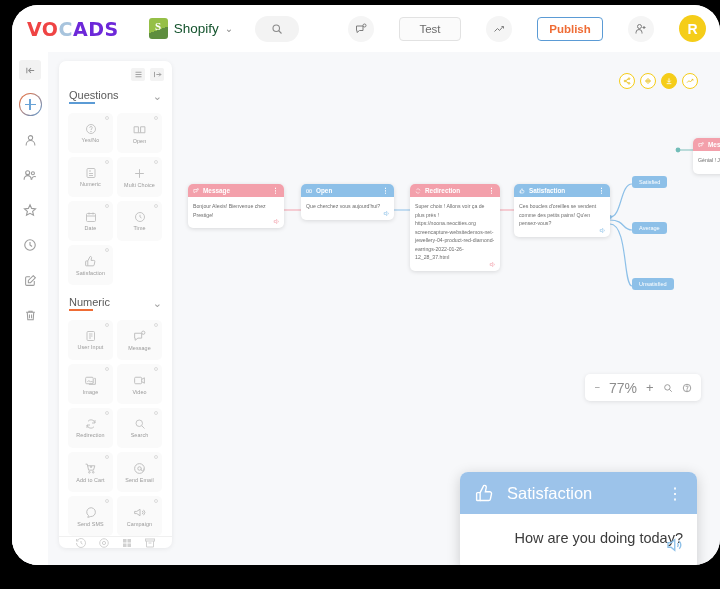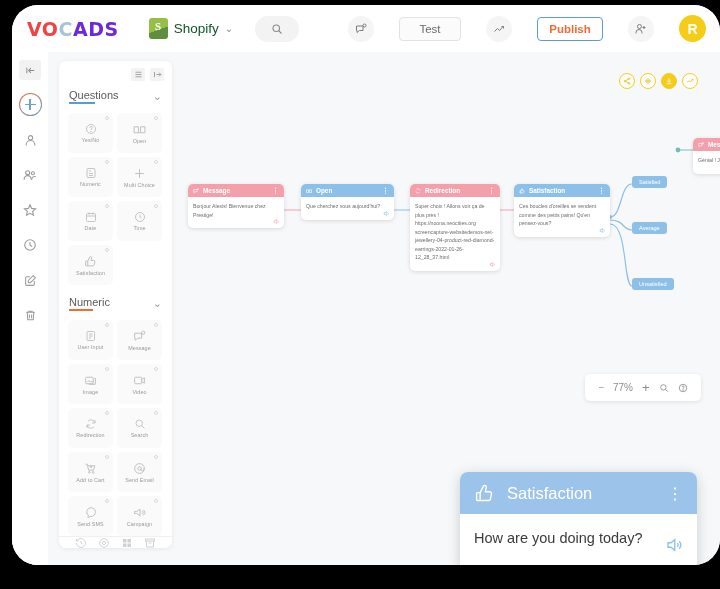--- a/index.html
+++ b/index.html
@@ -161,21 +161,21 @@
   
   .chat {
     position:absolute; left:448px; top:467px; width:237px; height:99px;
     background:#fff; border-radius:8px; box-shadow:0 3px 14px rgba(0,0,0,.18);
     overflow:hidden; z-index:50;
   }
   .chat-hd { height:42px; background:#9cc3ea; display:flex; align-items:center;
              padding:0 14px; gap:12px; color:#fff; }
   .chat-title { font-size:16.5px; }
   .chat-kebab { margin-left:auto; font-size:16px; cursor:pointer; }
-  .chat-bd { padding:16px 14px 0 14px; font-size:14.5px; color:#3b3b3b; position:relative; }
+  .chat-bd { padding:16px 14px 0 14px; font-size:14.5px; color:#3b3b3b; position:relative;text-align:right; }
   .chat-spk { position:absolute; right:14px; top:22px; }
 </style>
 </head>
 <body>
 
 <div class="app">
 
   <div class="topbar">
     <div class="logo">
       <span class="v">VO</span><span class="c">C</span><span class="ads">ADS</span>
@@ -599,21 +599,21 @@
           </svg>
           <span>Message</span>
         </div>
         <div class="node-bd">
           <span>Génial ! J… panier !</span>
         </div>
       </div>
 
       <div class="zoombar">
         <span>−</span>
-        <span style="font-size:10px;">77%</span>
+        <span style="font-size:14px;">77%</span>
         <span style="font-size:13px;">+</span>
         <svg width="10" height="10" viewBox="0 0 24 24" fill="none" stroke="#8d8d8d" stroke-width="2">
           <circle cx="10.5" cy="10.5" r="6.5"></circle>
             <line x1="15.5" y1="15.5" x2="21" y2="21"></line>
         </svg>
         <svg width="10" height="10" viewBox="0 0 24 24" fill="none" stroke="#8d8d8d" stroke-width="2">
           <circle cx="12" cy="12" r="9"></circle>
             <path d="M9.6 9.5a2.5 2.5 0 1 1 3 2.4V14"></path>
             <circle cx="12" cy="17" r=".7" fill="#8d8d8d"></circle>
         </svg>

